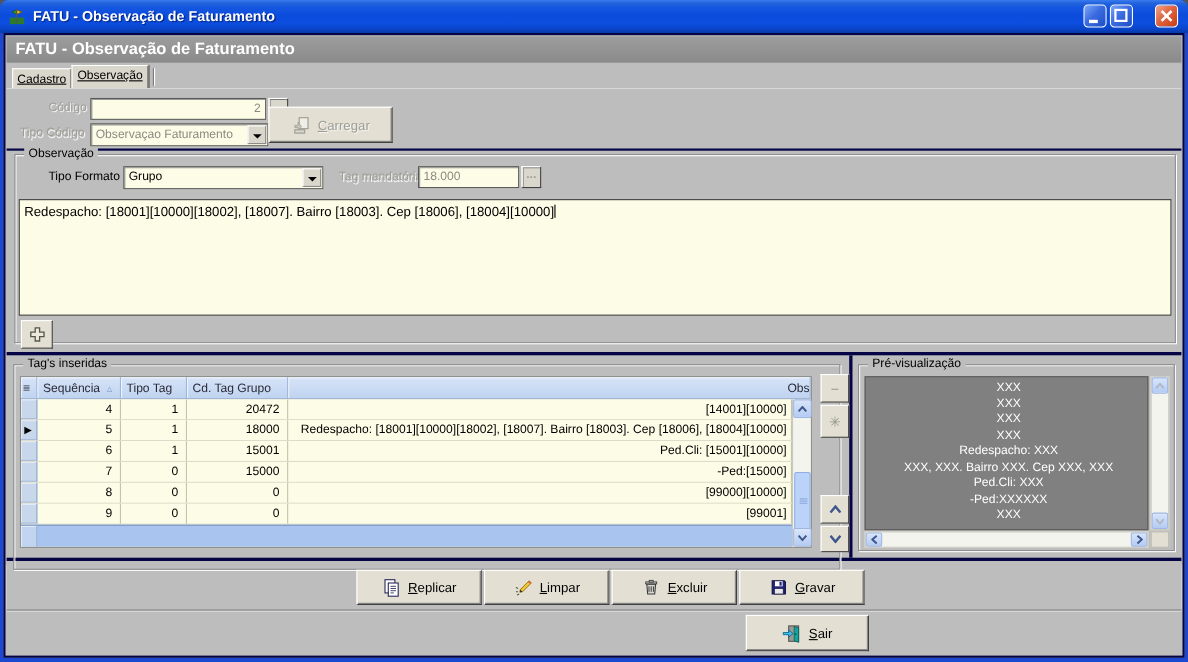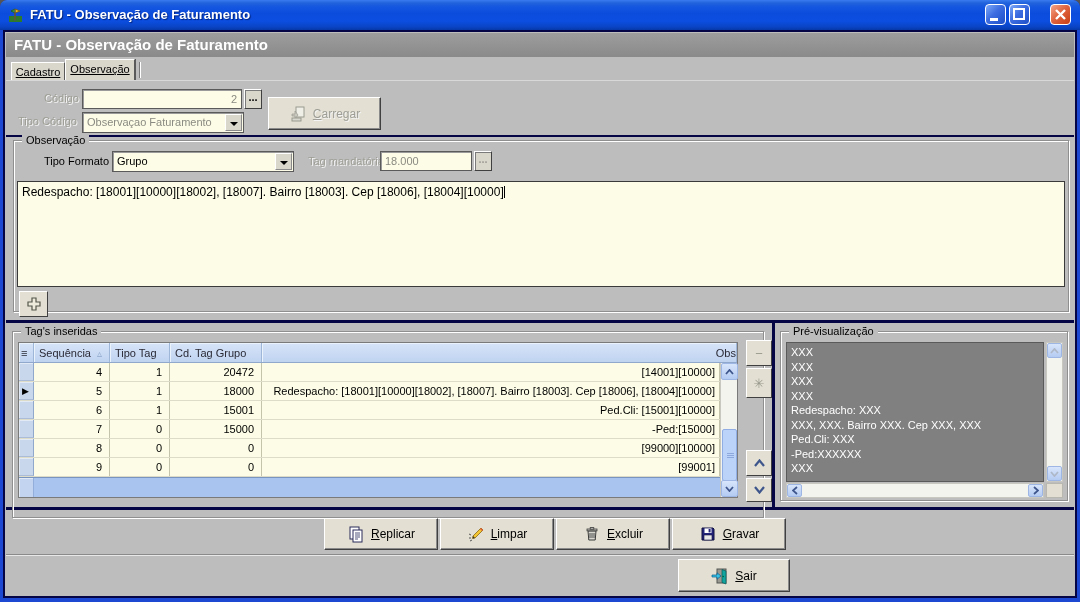--- a/index.html
+++ b/index.html
@@ -127,21 +127,21 @@
   .chev svg { display:block; }
 
   
   .sidebtn { position:absolute; left:733px; width:26px; background:#E3E0D3;
     border:1px solid #404040; border-top-color:#fff; border-left-color:#fff;
     display:flex; align-items:center; justify-content:center; color:#9a9a8e; font-size:13px; }
 
   
   .preview-box { position:absolute; left:5px; top:10px; width:258px; height:140px;
     background:#808080; border:1px solid #5a5a5a; color:#fff; padding:2px 0 0 4px; line-height:14.5px;
-    overflow:hidden; }
+    overflow:hidden;text-align:center; }
   .prev-vscroll { position:absolute; right:4px; top:10px; width:17px; height:140px; background:#F4F4EE;
     border:1px solid #C8C8C0; }
   .prev-hscroll { position:absolute; left:5px; top:151px; width:258px; height:15px; background:#F4F4EE;
     border:1px solid #C8C8C0; }
   .hsb-btn { position:absolute; top:0; width:15px; height:13px;
     background:linear-gradient(180deg,#D8E5FB,#B4CBF2); border:1px solid #9EB6E4; border-radius:2px;
     display:flex; align-items:center; justify-content:center; }
   .prev-corner { position:absolute; right:4px; top:151px; width:17px; height:15px; background:#E3E0D3;
     border:1px solid #b8b8b0; }
 
@@ -202,21 +202,21 @@
       <div class="mini-btn" style="left:238px; top:8px; width:18px; height:20px;">
         <span>...</span>
       </div>
 
       <span class="lbl lbl-disabled" style="left:12px; top:34px;">Tipo Código</span>
       <div class="field" style="left:76px; top:31px; width:162px; height:21px;">
         <span class="val-disabled">Observaçao Faturamento</span>
         <div class="combo-arrow" style="right:1px; top:1px; width:17px; height:17px;"></div>
       </div>
 
-      <div class="button3d disabled" style="left:262px; top:16px; width:113px; height:33px;">
+      <div class="button3d disabled" style="left:238px; top:16px; width:113px; height:33px;">
         <svg class="icon18" viewBox="0 0 18 18">
           <rect x="7" y="2" width="8" height="10" fill="#efefe8" stroke="#9a9a90"></rect>
           <path d="M3 9 L6 9 L6 6 L9 10 L6 14 L6 11 L3 11 Z" fill="#c8c8be" stroke="#9a9a90" stroke-width="0.7"></path>
           <rect x="3" y="13" width="9" height="3" fill="#d8d8ce" stroke="#9a9a90"></rect>
         </svg>
         <span><u>C</u>arregar</span>
       </div>
     </div>
 
     <div class="groupbox grp-obs">

